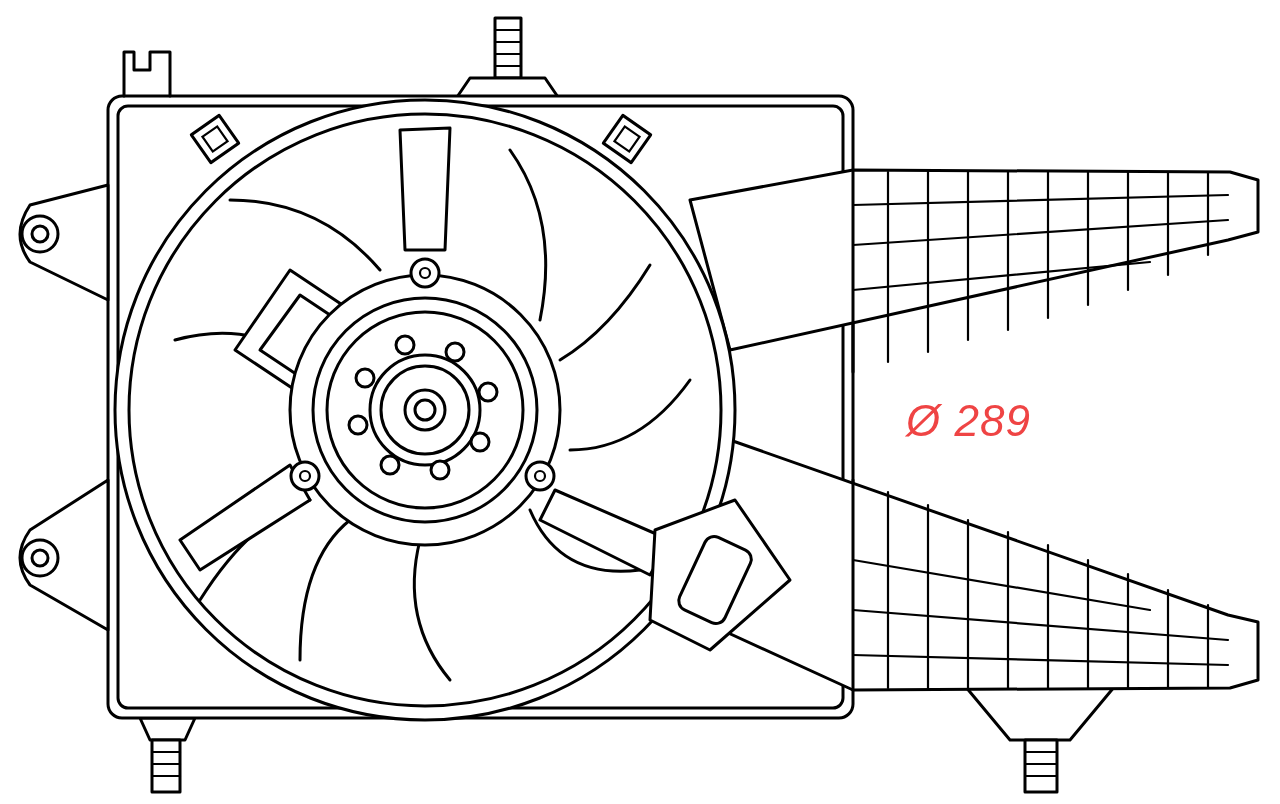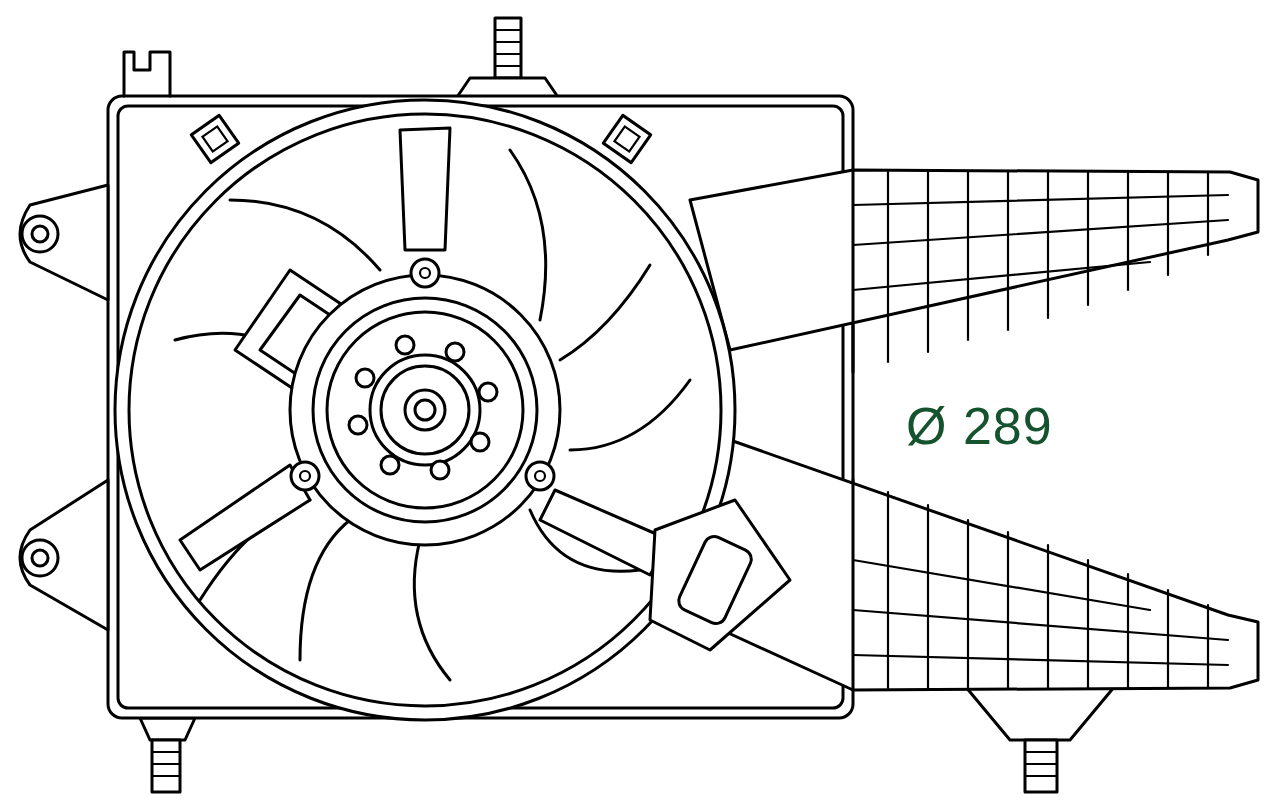--- a/index.html
+++ b/index.html
@@ -1,21 +1,21 @@
 <!DOCTYPE html>
 <html><head>
   <meta charset="utf-8">
   <style>
     html,body{margin:0;padding:0;background:#ffffff;}
     body{width:1280px;height:804px;overflow:hidden;position:relative;}
     svg{position:absolute;left:0;top:0;}
     .ln{fill:none;stroke:#000;stroke-width:3;stroke-linejoin:round;stroke-linecap:round;}
     .th{fill:none;stroke:#000;stroke-width:2.2;stroke-linecap:round;}
     .wf{fill:#fff;stroke:#000;stroke-width:3;stroke-linejoin:round;}
-    .label{position:absolute;left:906px;top:396px;font-family:"Liberation Sans",sans-serif;font-size:52px;color:#14532d;letter-spacing:1px;}
+    .label{position:absolute;left:906px;top:396px;font-family:"Liberation Sans",sans-serif;font-size:44px;color:#ef4444;letter-spacing:1px;font-style:italic;}
   </style>
 </head>
 <body>
 
 <div>
 <svg width="1280" height="804" viewBox="0 0 1280 804">
 
   <g>
     <rect class="wf" x="495" y="18" width="26" height="60"></rect>
     <line class="th" x1="495" y1="30" x2="521" y2="30"></line>

